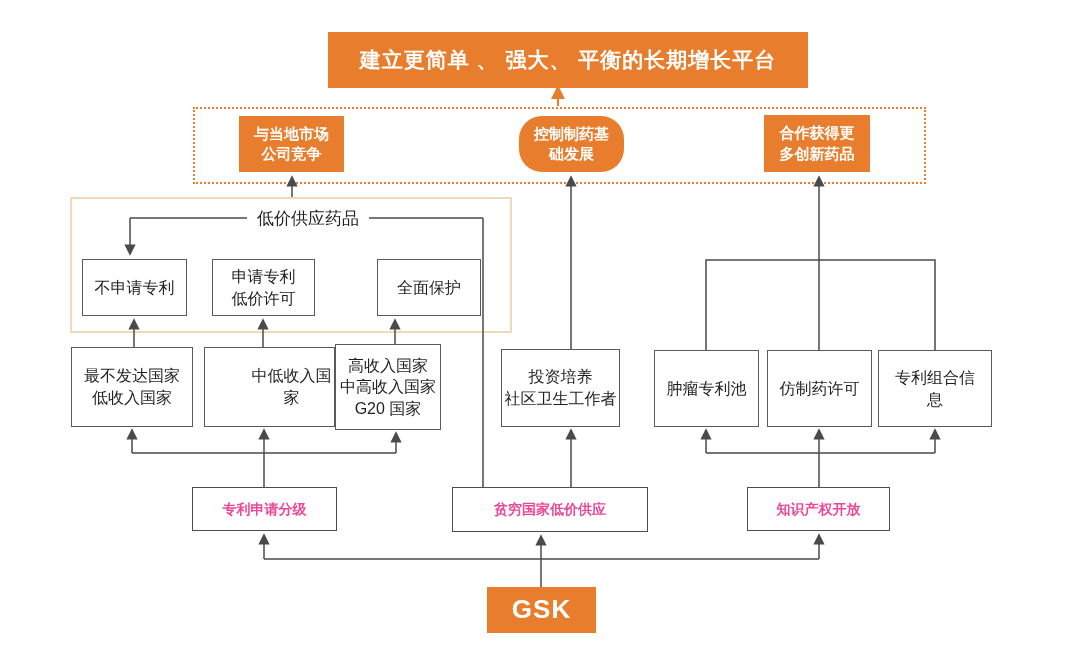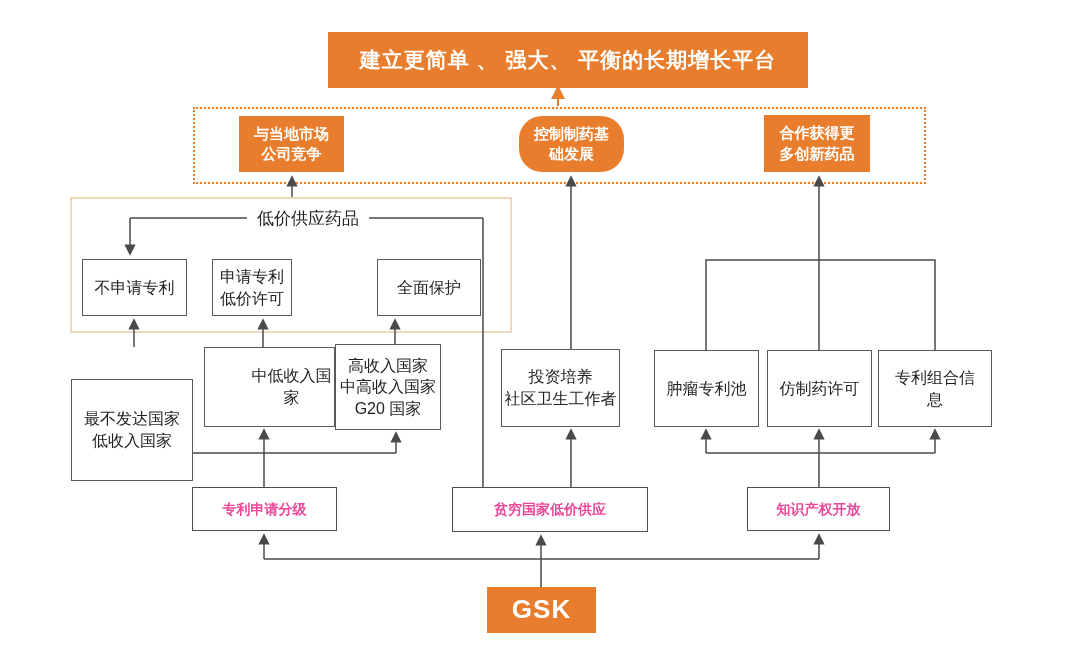--- a/index.html
+++ b/index.html
@@ -110,25 +110,25 @@
   <div class="node orange goal" style="left:239px;top:116px;width:105px;height:56px;">与当地市场
 公司竞争</div>
   <div class="node orange goal" style="left:519px;top:116px;width:105px;height:56px;border-radius:23px;">控制制药基
 础发展</div>
   <div class="node orange goal" style="left:764px;top:115px;width:106px;height:57px;">合作获得更
 多创新药品</div>
 
   <div class="group-label" style="left:248px;top:205px;width:120px;height:26px;">低价供应药品</div>
 
   <div class="node plain" style="left:82px;top:259px;width:105px;height:57px;">不申请专利</div>
-  <div class="node plain" style="left:212px;top:259px;width:80px;height:57px;">申请专利
+  <div class="node plain" style="left:212px;top:259px;width:103px;height:57px;">申请专利
 低价许可</div>
   <div class="node plain" style="left:343px;top:259px;width:104px;height:57px;margin-left:34px;">全面保护</div>
 
-  <div class="node plain" style="left:71px;top:347px;width:122px;height:102px;margin-top:32px;">最不发达国家
+  <div class="node plain" style="left:71px;top:347px;width:122px;height:80px;">最不发达国家
 低收入国家</div>
   <div class="node plain" style="left:204px;top:347px;width:131px;height:80px;padding-left:44px;">中低收入国家</div>
   <div class="node plain" style="left:335px;top:344px;width:106px;height:86px;">高收入国家
 中高收入国家
 G20 国家</div>
 
   <div class="node plain" style="left:501px;top:349px;width:119px;height:78px;">投资培养
 社区卫生工作者</div>
   <div class="node plain" style="left:654px;top:350px;width:105px;height:77px;">肿瘤专利池</div>
   <div class="node plain" style="left:767px;top:350px;width:105px;height:77px;">仿制药许可</div>

